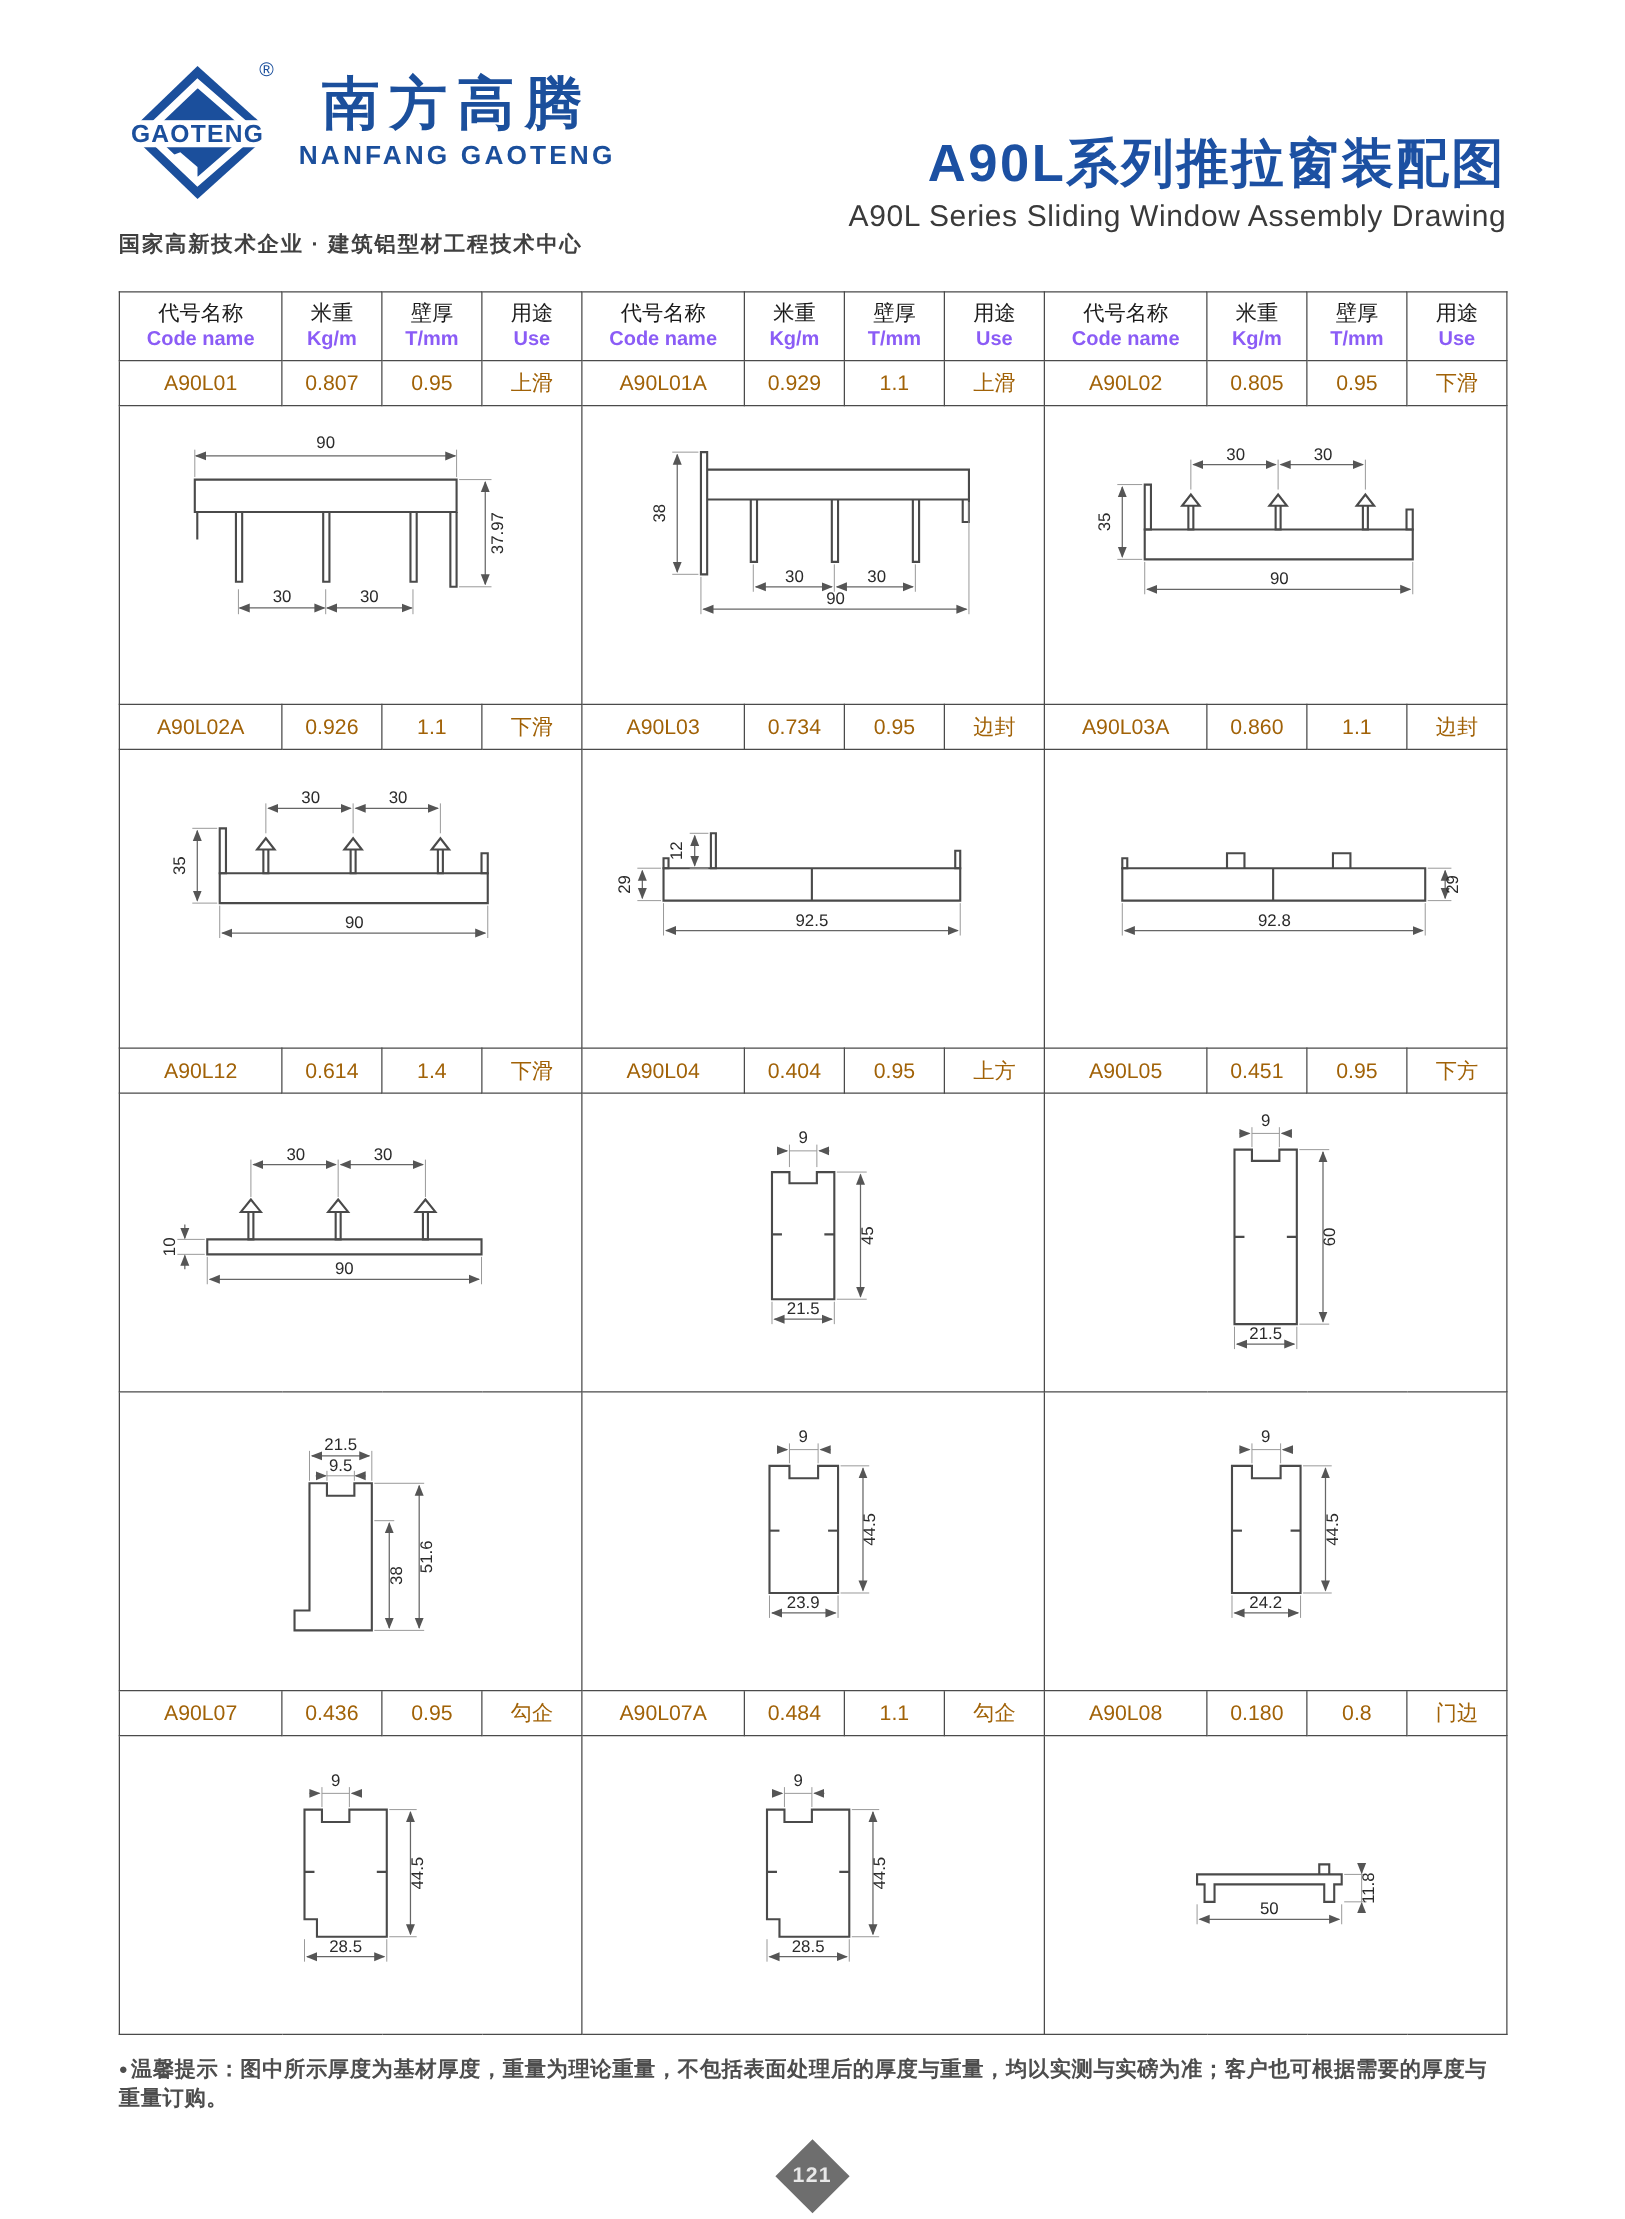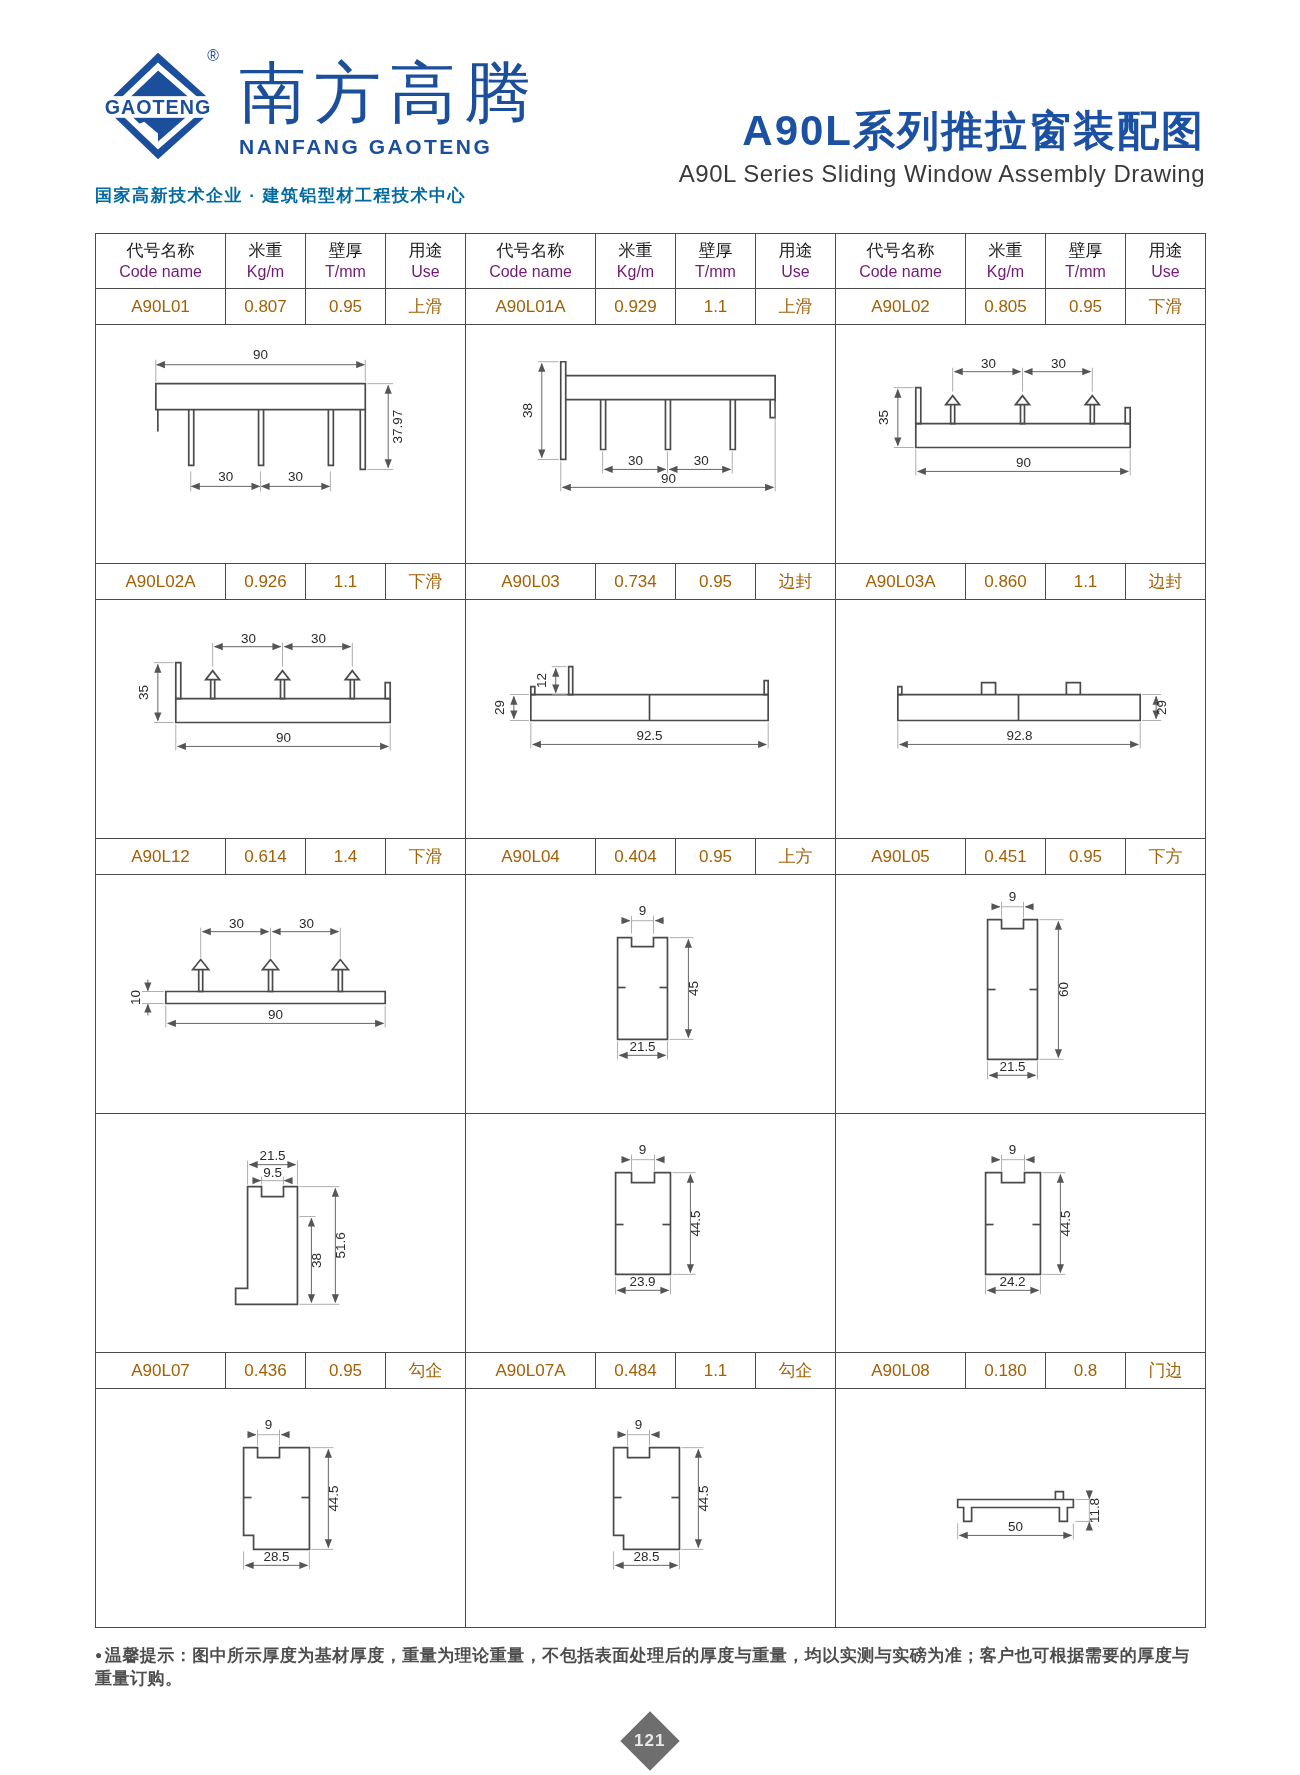--- a/index.html
+++ b/index.html
@@ -9,32 +9,32 @@
     color:#222;overflow:hidden;position:relative;
   }
   .page{padding:46px 95px 0 95px;}
 
   
   .header{display:flex;align-items:flex-start;}
   .header-left{display:flex;flex-direction:column;}
   .brand-row{display:flex;align-items:flex-start;gap:16px;}
   .logo-svg{width:128px;height:120px;display:block;}
   .brand-text{padding-top:12px;}
-  .brand-cn{font-size:67px;font-weight:normal;color:#1b4f9c;letter-spacing:8px;line-height:1.05;}
+  .brand-cn{font-size:46px;font-weight:bold;color:#1b4f9c;letter-spacing:8px;line-height:1.05;text-align:center;}
   .brand-en{font-size:21px;font-weight:bold;color:#1b4f9c;letter-spacing:2.5px;margin-top:7px;}
-  .tagline{margin-top:18px;font-size:17px;color:#0369a1;letter-spacing:1.5px;font-weight:bold;}
+  .tagline{margin-top:18px;font-size:17px;color:#404040;letter-spacing:1.5px;font-weight:bold;}
   .titles{margin-left:auto;text-align:right;padding-top:62px;}
   .title-cn{font-size:42px;font-weight:bold;color:#1c50a2;letter-spacing:2px;line-height:1.1;}
   .title-en{font-size:24px;color:#3a3a3a;margin-top:6px;letter-spacing:0.5px;}
 
   
   table.profiles{border-collapse:collapse;table-layout:fixed;width:1110px;margin-top:26px;}
   table.profiles th,table.profiles td{border:1px solid #4a4a4a;text-align:center;vertical-align:middle;padding:0;}
   th .h-cn{font-size:17px;font-weight:normal;color:#1a1a1a;line-height:1.3;}
-  th .h-en{font-size:16px;font-weight:normal;color:#701a75;line-height:1.25;}
+  th .h-en{font-size:16px;font-weight:bold;color:#8b5cf6;line-height:1.25;}
   tr.head-row th{height:54px;}
   tr.data-row td{height:35px;font-size:17px;color:#a16207;}
   tr.draw-row td{height:238px;background:#fff;}
   svg.dwg{display:block;width:100%;height:238px;}
 
   
   .dwg .prof path{fill:none;stroke:#4a4a4a;stroke-width:1.7;stroke-linejoin:miter;}
   .dwg .dims line{stroke:#666;stroke-width:1;}
   .dwg .dims line.e{stroke:#999;stroke-width:0.8;}
   .dwg .dims text{font-family:"Liberation Sans","DejaVu Sans",sans-serif;font-size:13.5px;fill:#2b2b2b;}

